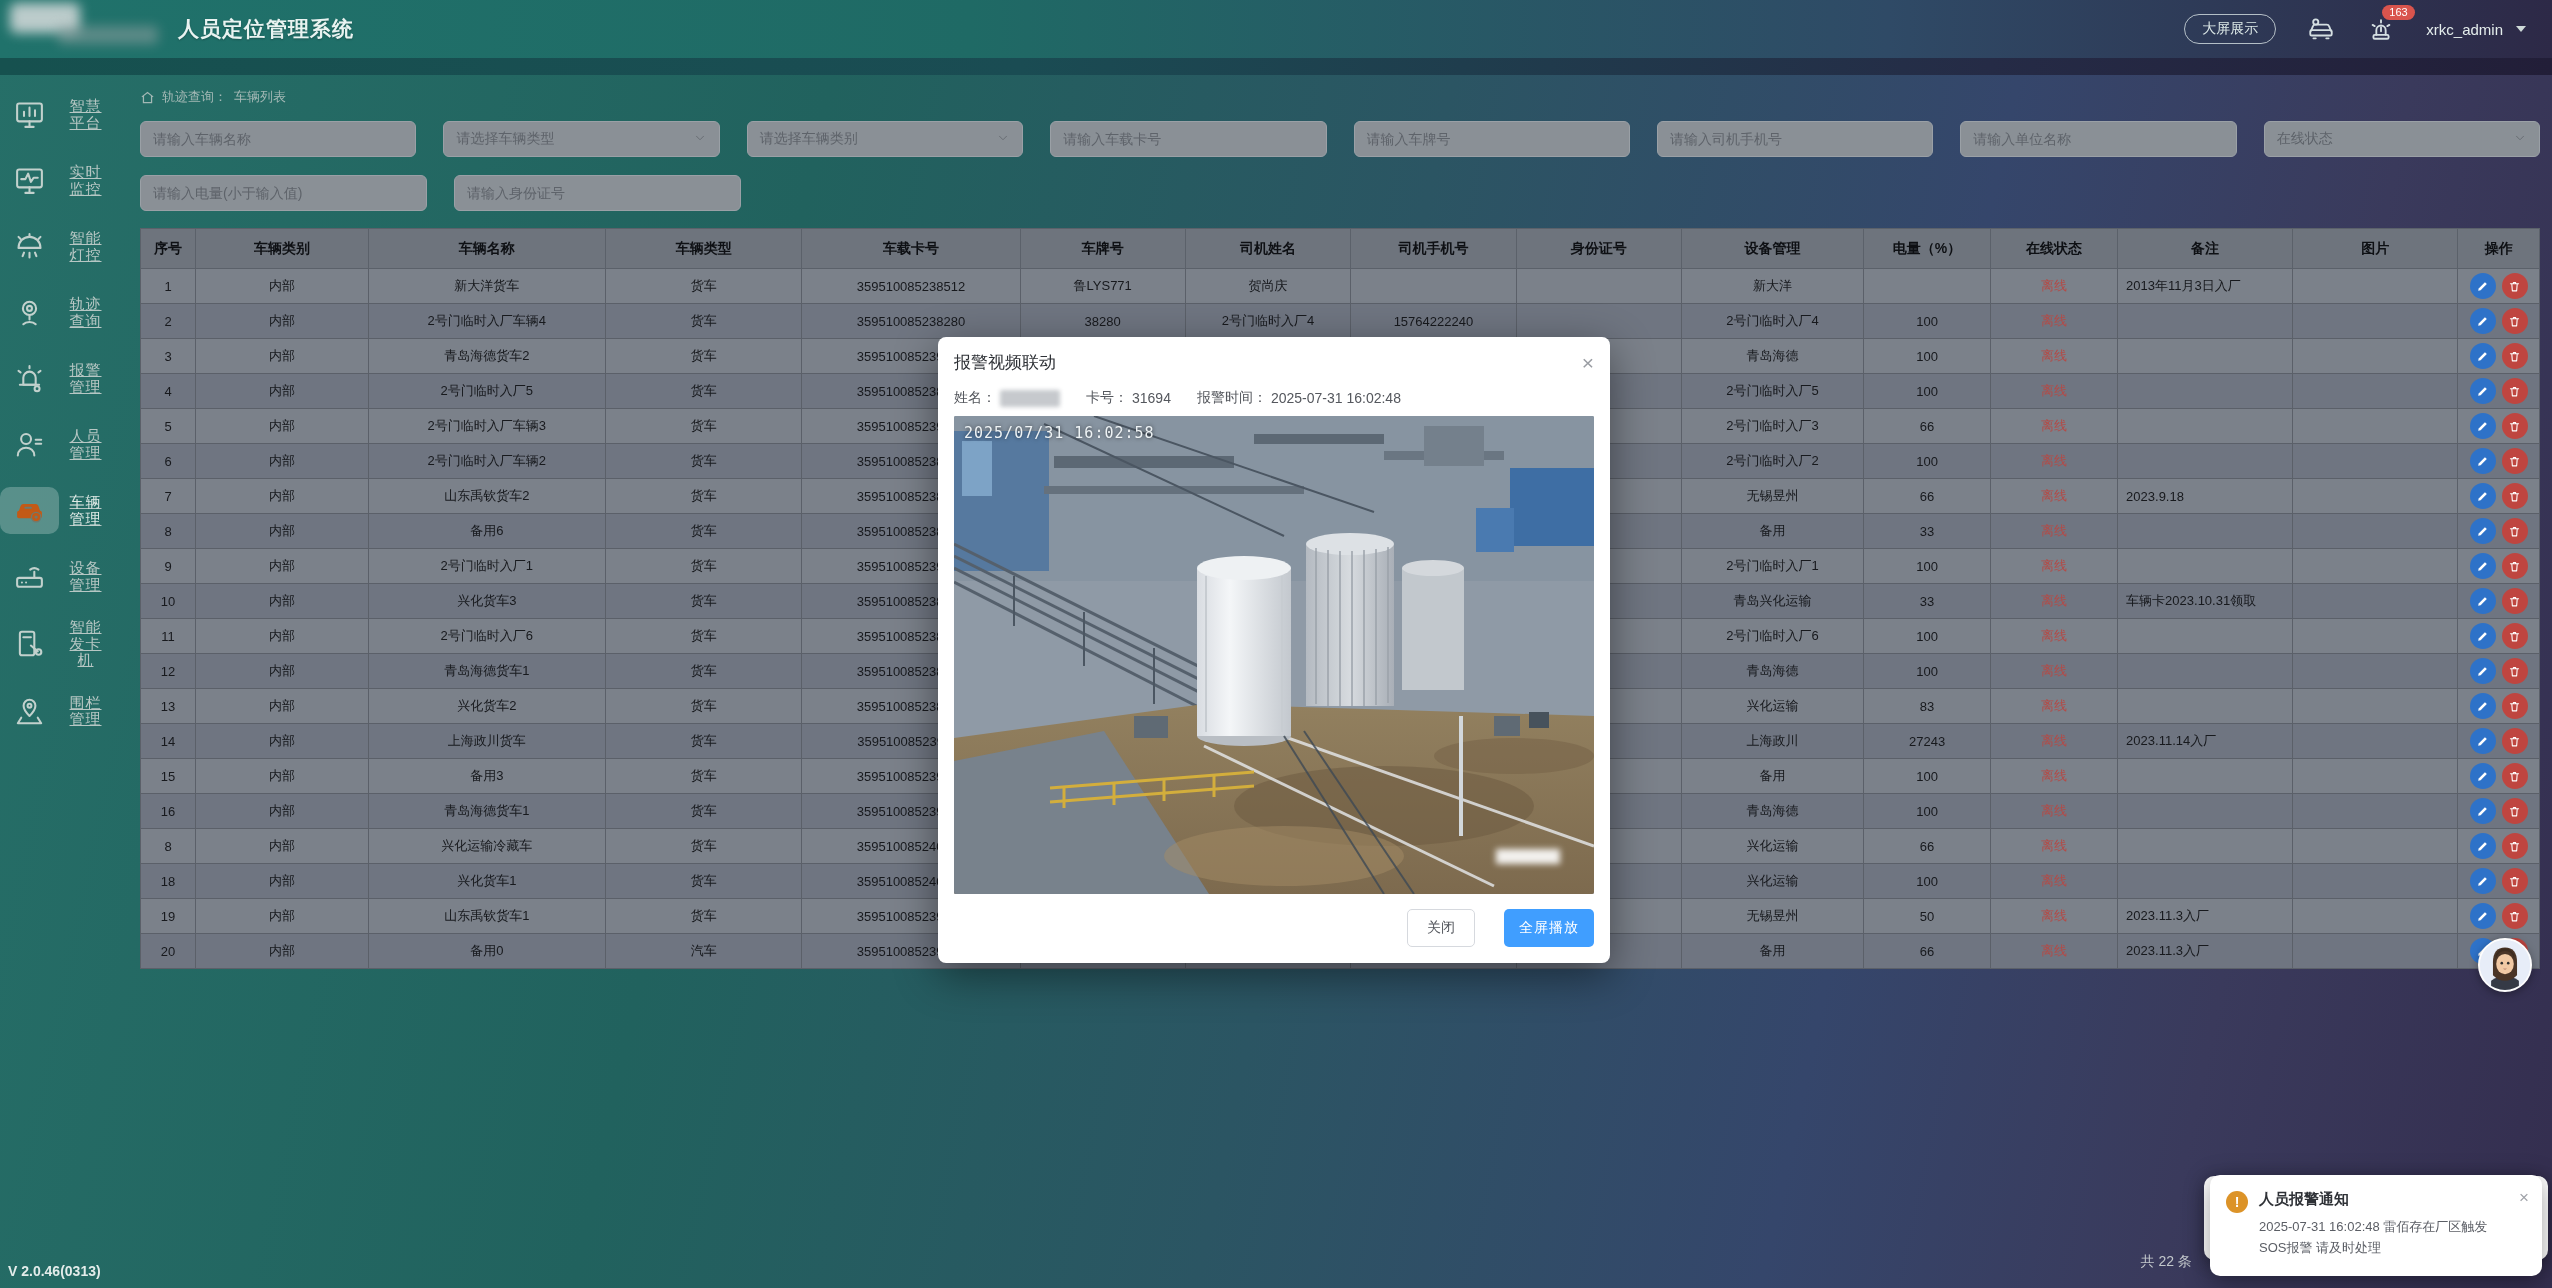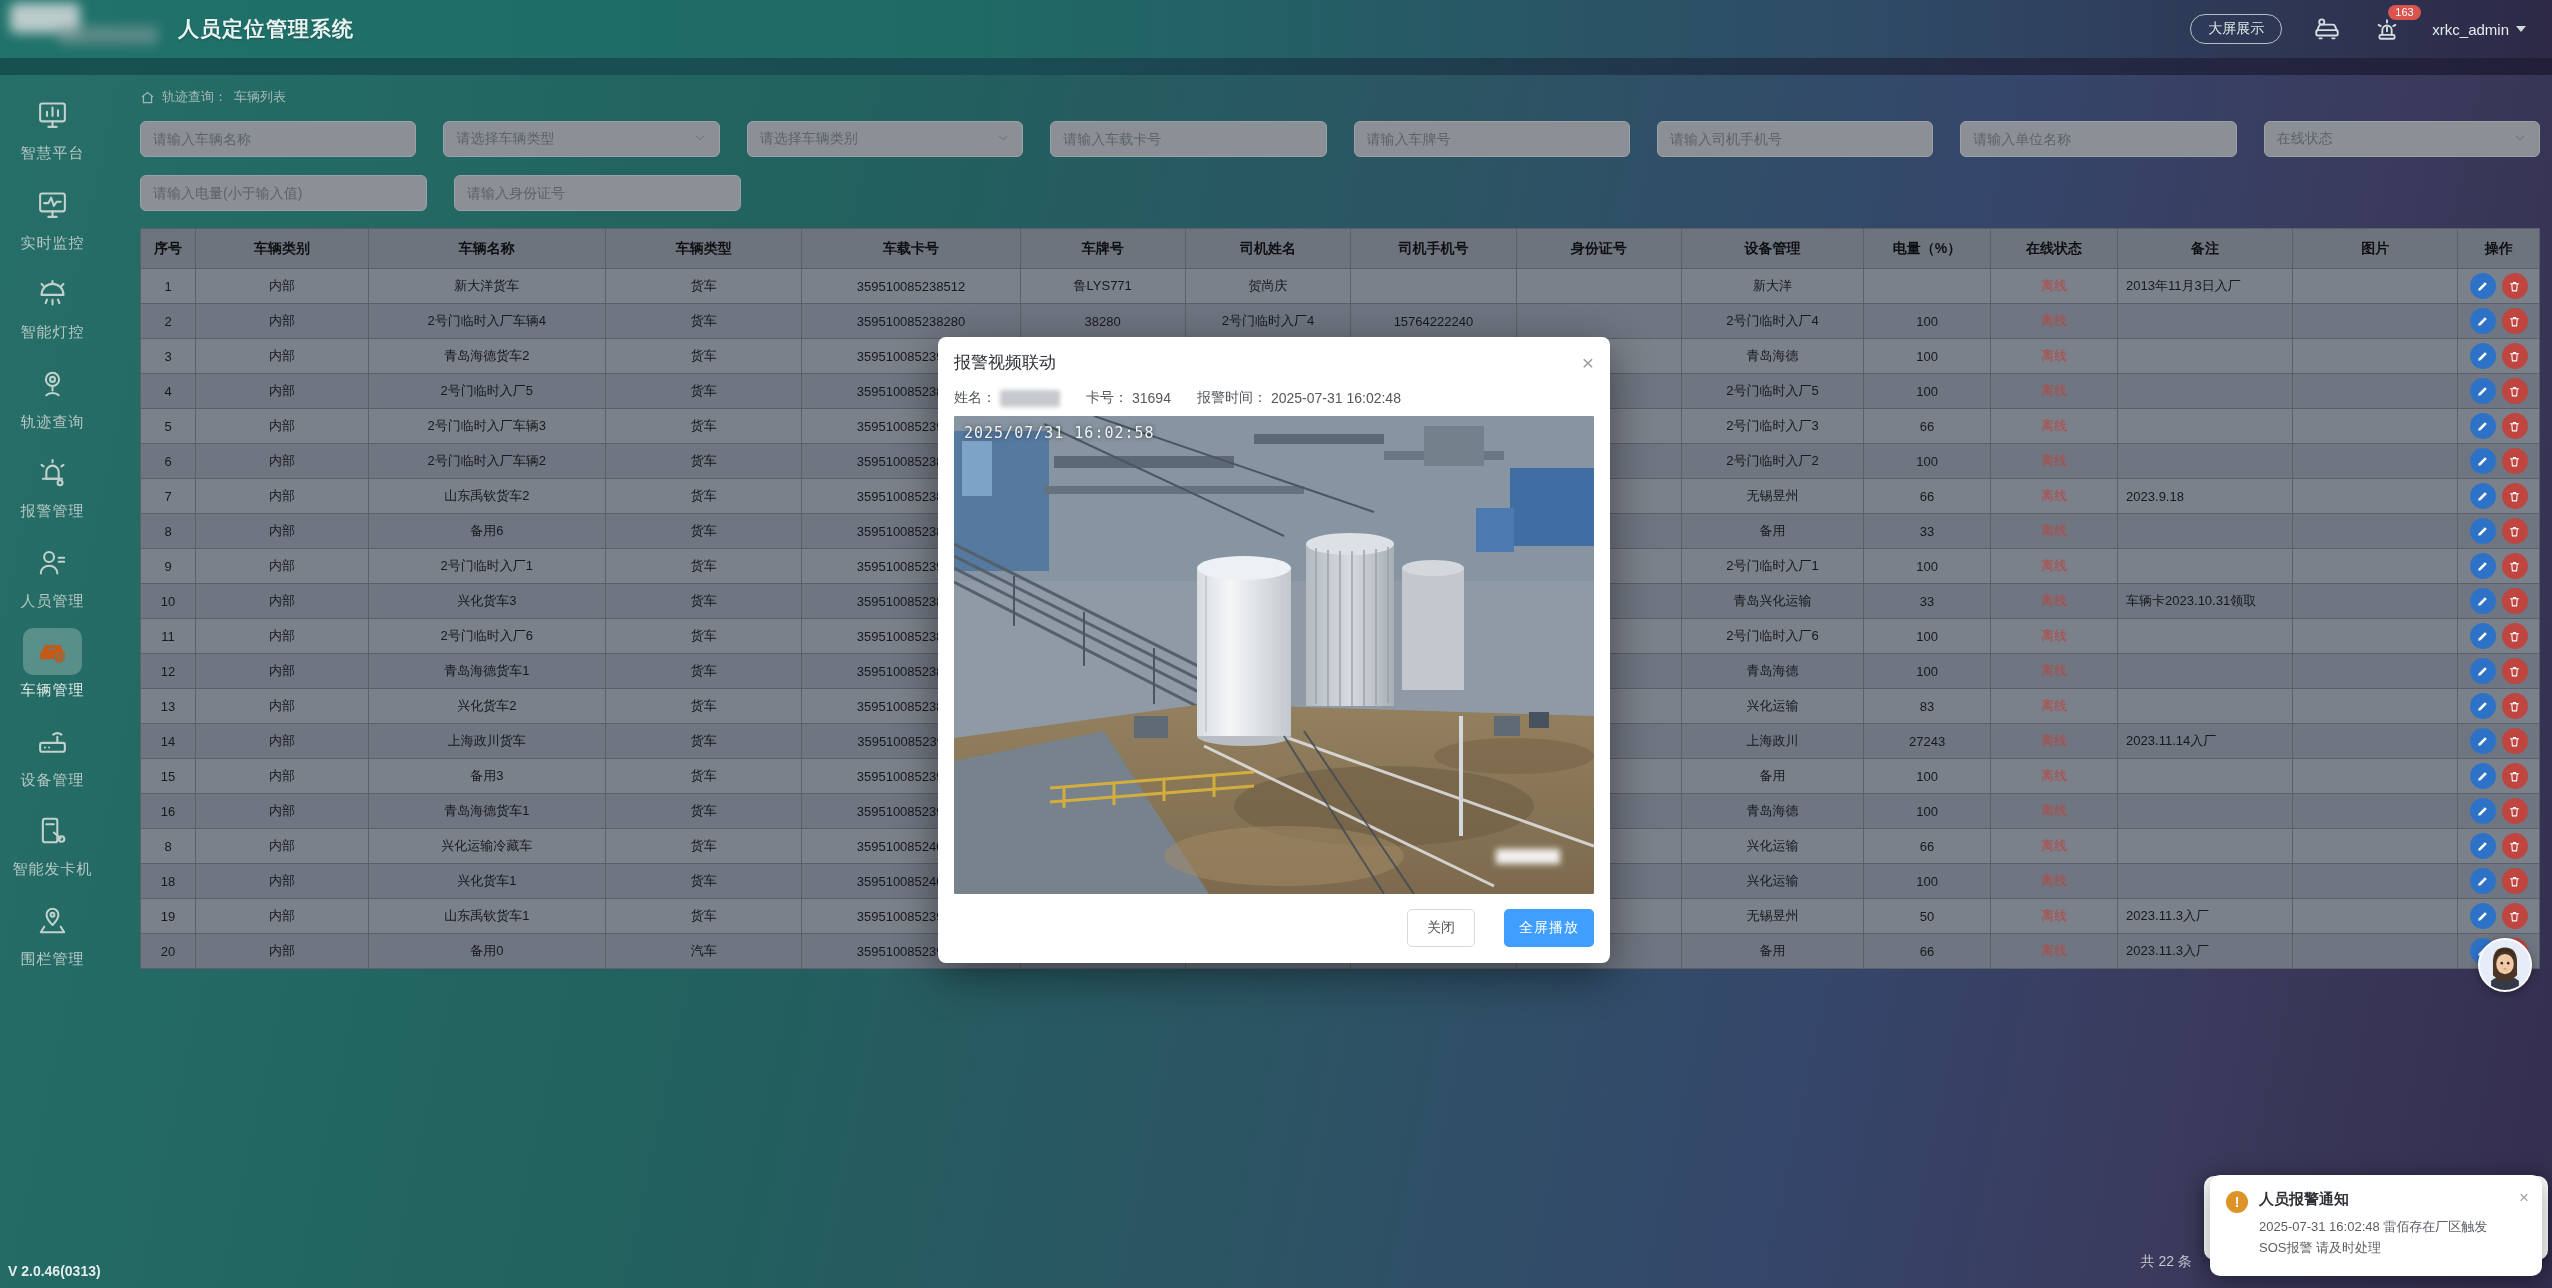--- a/index.html
+++ b/index.html
@@ -14,27 +14,27 @@
     background:linear-gradient(90deg,#20726b 0%,#1f6a65 38%,#2f4a66 74%,#2d2947 100%);
     display:flex; align-items:center; z-index:10; }
   .logo-blur1 { position:absolute; left:10px; top:3px; width:70px; height:30px; background:#cdd6d6; border-radius:6px; filter:blur(6px); opacity:.9; }
   .logo-blur2 { position:absolute; left:58px; top:26px; width:100px; height:18px; background:#8fa0a0; border-radius:4px; filter:blur(6px); opacity:.55; }
   .app-title { margin-left:178px; color:#e9f3f1; font-size:21px; font-weight:bold; letter-spacing:1px; text-shadow:0 1px 2px rgba(0,0,0,.25); }
   .header-right { margin-left:auto; margin-right:26px; display:flex; align-items:center; gap:30px; }
   .big-screen-btn { border:1px solid rgba(225,236,236,.75); color:#dce8e7; border-radius:16px; padding:5px 17px; font-size:14px; background:transparent; cursor:pointer; }
   .hicon { position:relative; width:30px; height:30px; color:#d5dfe2; display:flex; align-items:center; justify-content:center; }
   .hicon svg { width:28px; height:28px; }
   .badge { position:absolute; top:-9px; left:16px; background:#d9544d; color:#fff; font-size:11px; border-radius:9px; padding:1px 7px; line-height:13px; }
-  .username { display:flex; align-items:center; gap:7px; color:#e4edec; font-size:15px; cursor:pointer; }
+  .username { display:flex; align-items:center; gap:13px; color:#e4edec; font-size:15px; cursor:pointer; }
   .caret { width:0; height:0; border-left:5px solid transparent; border-right:5px solid transparent; border-top:6px solid #cfdad9; }
   .band { position:absolute; top:58px; left:0; right:0; height:17px; z-index:9;
     background:linear-gradient(90deg,#16514f 0%,#1a4c53 40%,#252b46 78%,#221e38 100%); }
   
   .sidebar { position:absolute; top:75px; left:0; bottom:0; width:105px; display:flex; flex-direction:column; align-items:center; padding-top:16px; gap:19px; z-index:5; }
-  .side-item { display:flex; flex-direction:column; align-items:center; gap:7px; color:#b7c7c4; cursor:pointer; width:100%; }
+  .side-item { display:flex; align-items:center; gap:7px; color:#b7c7c4; cursor:pointer; width:100%;text-decoration:underline; }
   .iconwrap { padding:7px 13px; border-radius:10px; display:flex; color:#c2d1cd; }
   .iconwrap svg { width:33px; height:33px; }
   .side-label { font-size:15px; letter-spacing:1px; text-align:center; line-height:1.1; max-width:100px; }
   .side-item.active .iconwrap { background:rgba(255,255,255,.24); color:#c35a16; }
   .side-item.active .side-label { color:#dde8e4; }
   .version { position:absolute; left:8px; bottom:9px; color:#e3ecea; font-size:14px; font-weight:bold; z-index:6; }
   
   .content { position:absolute; left:105px; top:75px; right:0; bottom:0; padding:0 12px 0 35px; z-index:4; }
   .breadcrumb { margin-top:13px; display:flex; align-items:center; gap:7px; color:#a3b8b5; font-size:13px; }
   .breadcrumb svg { width:15px; height:15px; }

